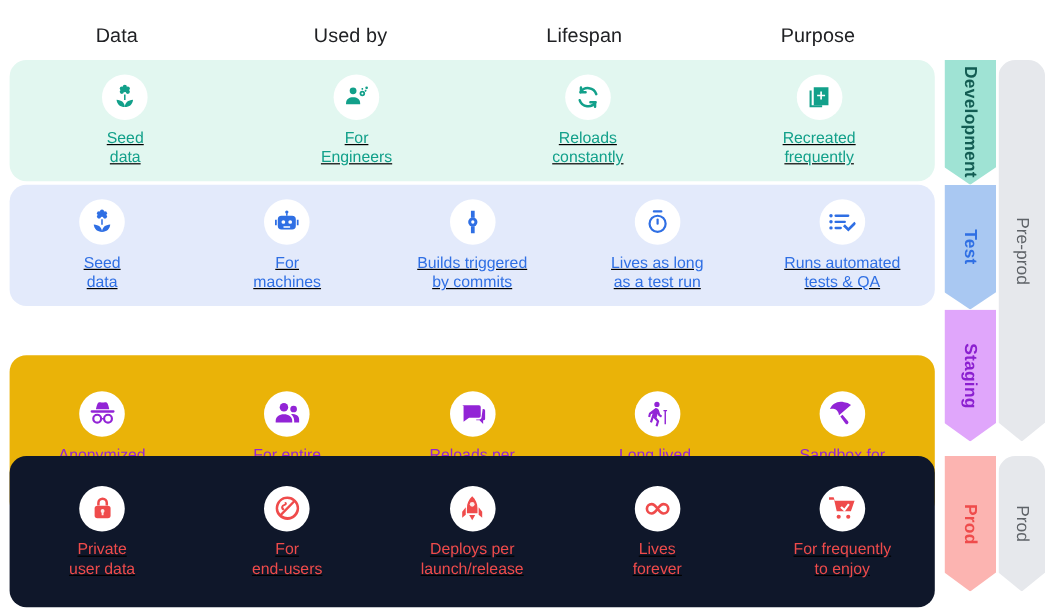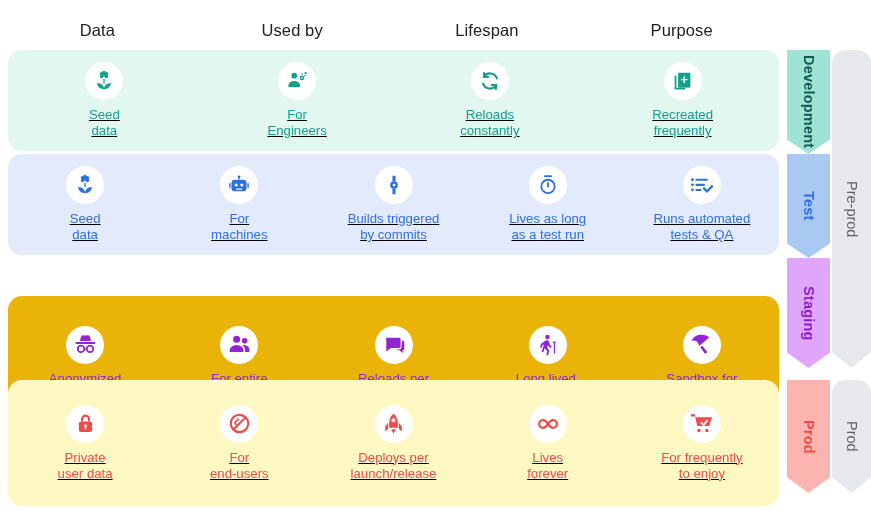--- a/index.html
+++ b/index.html
@@ -40,21 +40,21 @@
     left: 8px;
     width: 771px;
     border-radius: 14px;
     display: flex;
     align-items: center;
     text-decoration: underline;
   }
   .band-dev     { top: 50px;  height: 101px; background: #e2f7f0; }
   .band-test    { top: 154px; height: 101px; background: #e3eafb; }
   .band-staging { top: 258px; height: 136px; background: #eab308; margin-top: 38px; }
-  .band-prod    { top: 380px; height: 126px; background: #fef9c3; }
+  .band-prod    { top: 380px; height: 126px; background: #0f172a; }
 
   .cell {
     flex: 1 1 0;
     display: flex;
     flex-direction: column;
     align-items: center;
     justify-content: center;
     padding: 0 4px;
   }
 

